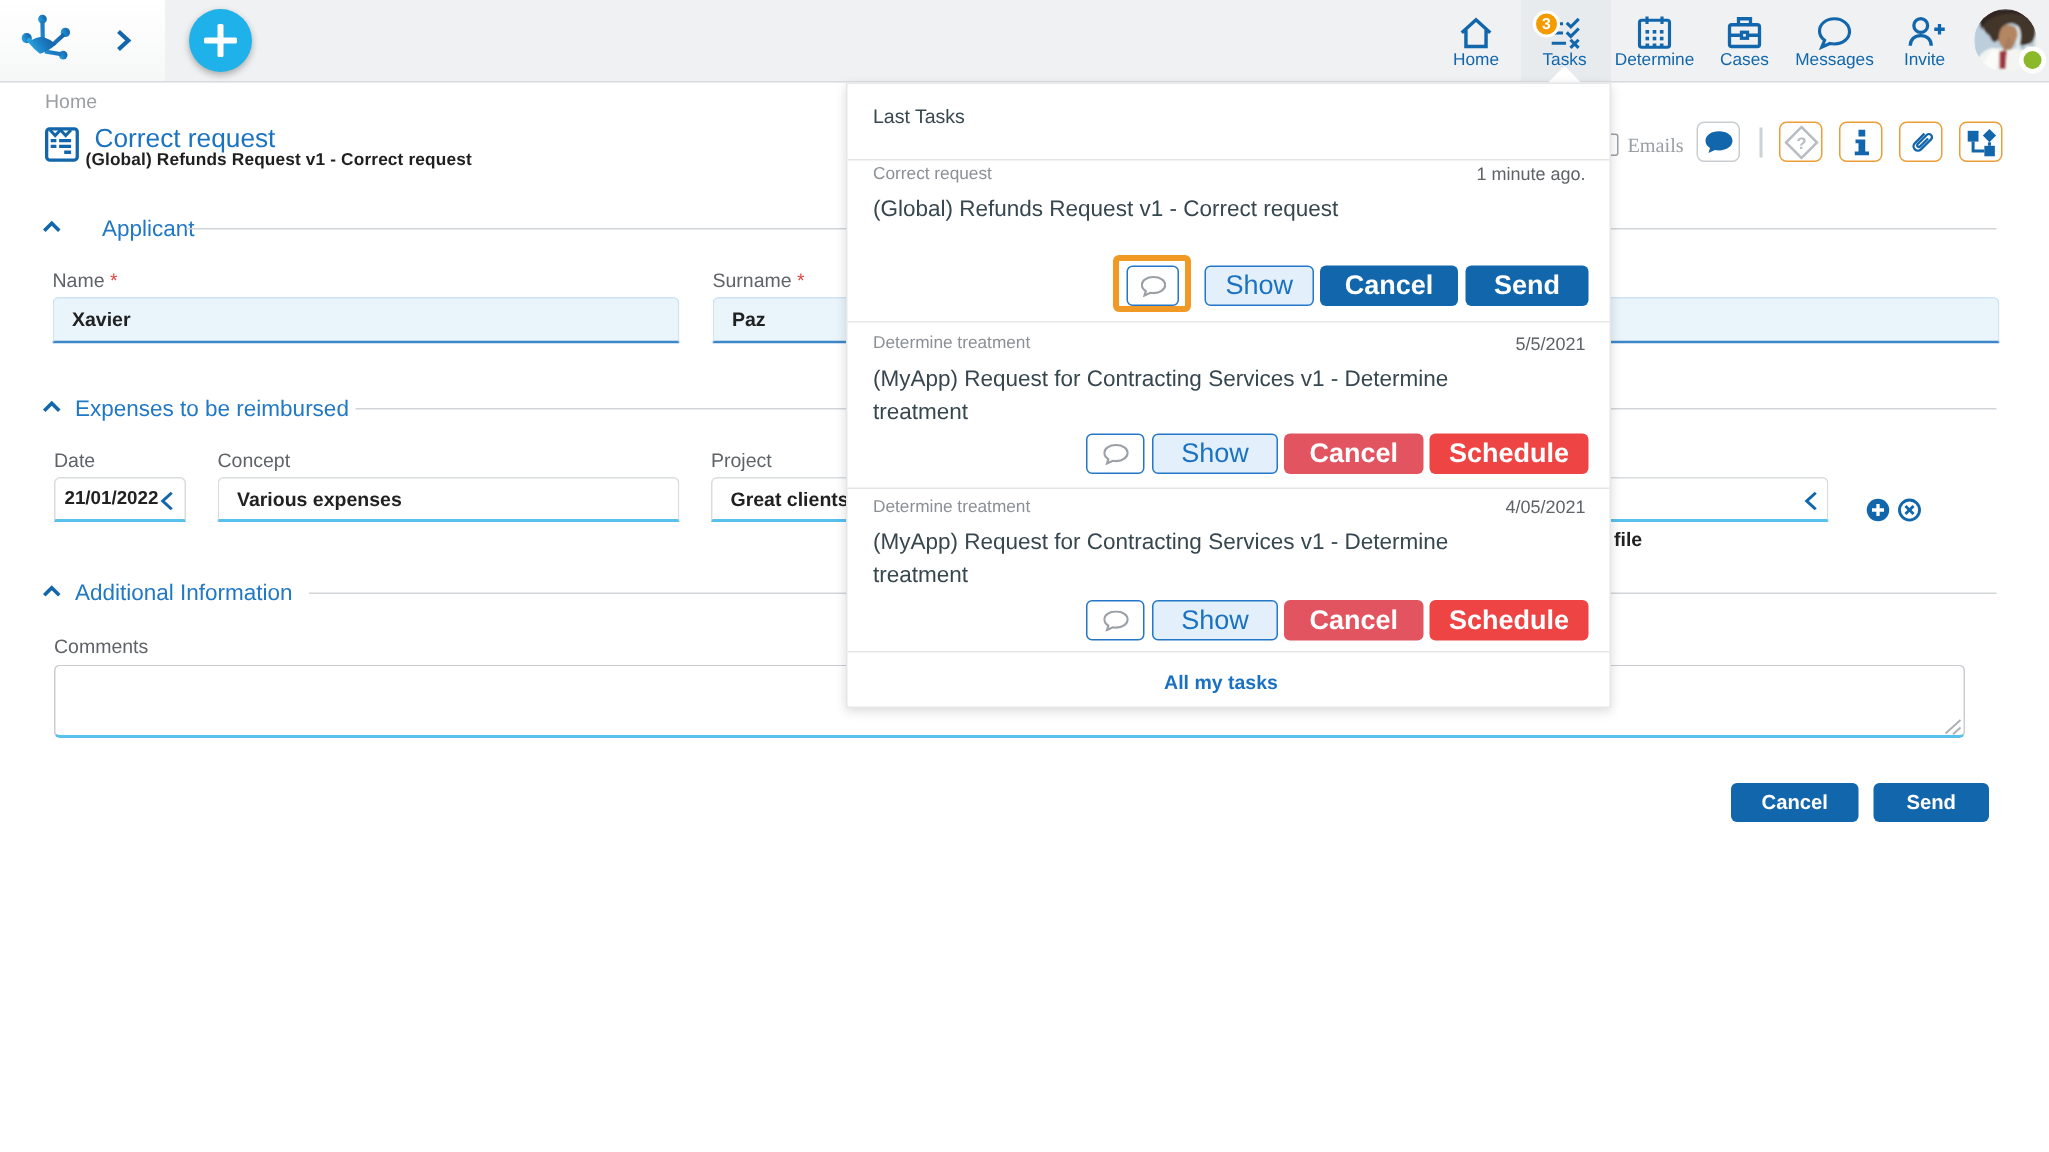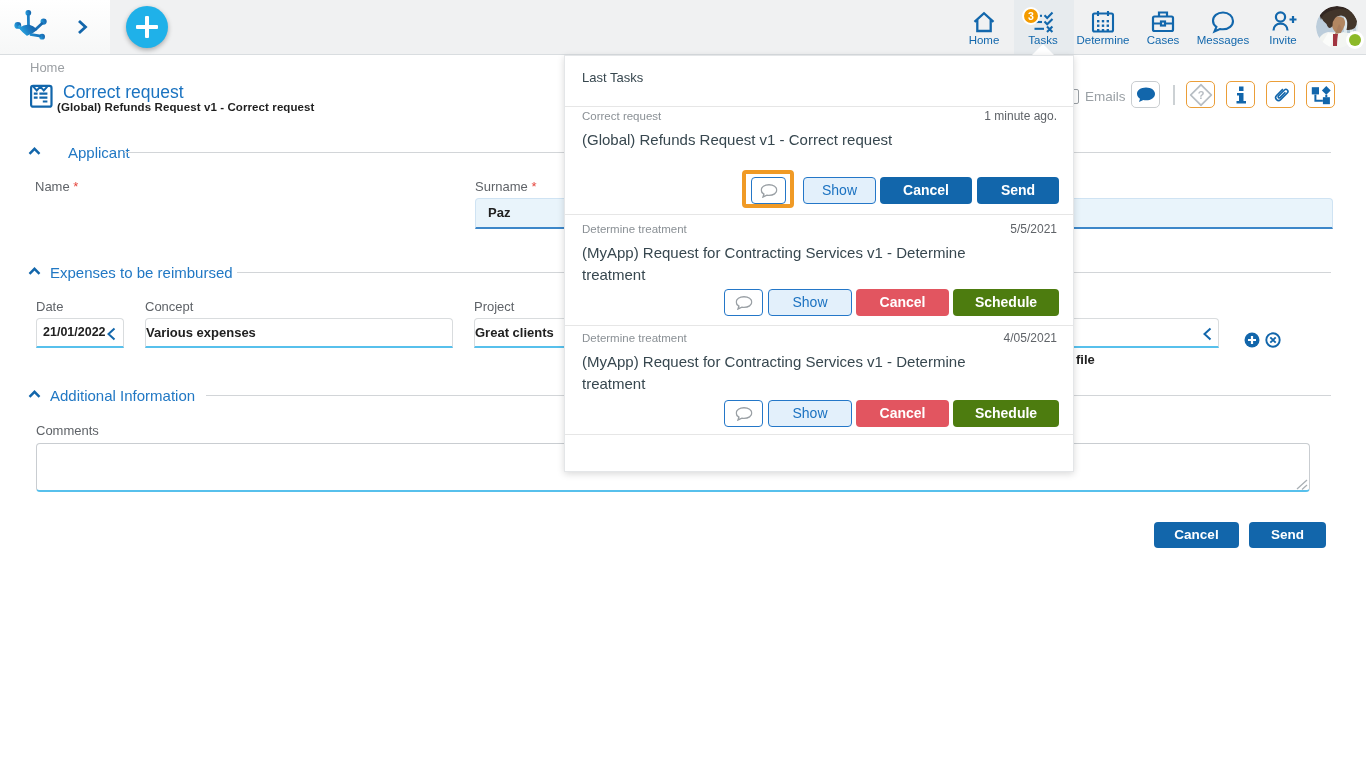--- a/index.html
+++ b/index.html
@@ -23,50 +23,50 @@
 #gdot { position:absolute; left:1346px; top:31px; width:18px; height:18px; background:#fff; border-radius:50%; }
 #gdot .g { position:absolute; left:3px; top:3px; width:12px; height:12px; background:#8cb929; border-radius:50%; }
 
 
 #crumb { position:absolute; left:30px; top:60px; font-size:13px; color:#9b9fa3; }
 #dicon { position:absolute; left:29px; top:84px; }
 #title { position:absolute; left:63px; top:82px; font-size:17.5px; color:#1b73c0; }
 #subtitle { position:absolute; left:57px; top:101px; font-size:11.5px; font-weight:bold; color:#1f1f1f; letter-spacing:0.1px; }
 
 
-#emails { position:absolute; left:1085px; top:89px; font-size:13.5px; color:#9aa0a5; }
+#emails { position:absolute; left:1085px; top:89px; font-size:13.5px; color:#9aa0a5;font-family:Liberation Serif, serif; }
 #emailsicon { position:absolute; left:1064px; top:89px; width:15px; height:15px; border:1.6px solid #9aa0a5; border-radius:2px;}
 .tbtn { position:absolute; top:81px; width:29px; height:27px; background:#fff; border-radius:5px; }
 #bub { left:1131px; border:1px solid #c9cdd0; }
 #sep { position:absolute; left:1173px; top:85px; width:2px; height:20px; background:#ccd1d4; }
 .orange { border:1.5px solid #eb9e38 !important; }
 .tbtn svg { position:absolute; left:50%; top:50%; transform:translate(-50%,-50%); }
 .sectitle { position:absolute; font-size:15px; color:#2178c4; }
 .secline { position:absolute; height:1px; background:#d2d5d8; }
 .flabel { position:absolute; font-size:13px; color:#5f6368; }
 .red { color:#e5453d; }
 .input1 { position:absolute; height:31px; background:#e9f4fb; border:1px solid #cfe3f3; border-bottom:2px solid #3d87c9; border-radius:4px 4px 0 0; font-size:13px; font-weight:bold; color:#212121; line-height:28px; padding-left:12px; }
-.input2 { position:absolute; height:30px; background:#fff; border:1px solid #d9dcde; border-bottom:2px solid #57c0ec; border-radius:4px 4px 0 0; font-size:13px; font-weight:bold; color:#212121; line-height:27px; padding-left:0; }
+.input2 { position:absolute; height:30px; background:#fff; border:1px solid #d9dcde; border-bottom:2px solid #57c0ec; border-radius:4px 4px 0 0; font-size:13px; font-weight:bold; color:#212121; line-height:27px; padding-left:12px; }
 .chevl { position:absolute; }
 
 #txtarea { position:absolute; left:36px; top:443px; width:1274px; height:49px; background:#fff; border:1px solid #c9cdd1; border-bottom:2px solid #57c0ec; border-radius:4px; }
 .btn { position:absolute; height:26px; background:#1266ab; border-radius:4px; color:#fff; font-size:13.5px; font-weight:bold; text-align:center; line-height:26px; }
 
 
 #popup { position:absolute; left:564px; top:55px; width:510px; height:417px; background:#fff; border:1px solid #e4e6e8; box-shadow:0 2px 7px rgba(0,0,0,0.15); z-index:5; }
 #popup .hd { position:absolute; left:17px; top:14px; font-size:13px; color:#37474f; }
 .pdiv { position:absolute; left:0; width:508px; height:1px; background:#e6e6e6; }
 .clabel { position:absolute; left:17px; font-size:11.5px; color:#8a9095; }
 .cdate { position:absolute; right:16px; font-size:12px; color:#5f6368; }
 .ctitle { position:absolute; left:17px; font-size:15px; color:#37474f; line-height:22px; }
-.pbtn { position:absolute; height:27px; border-radius:4px; text-align:center; font-size:14px; line-height:27px; }
+.pbtn { position:absolute; height:27px; border-radius:4px; text-align:center; font-size:18px; line-height:27px; }
 .show { background:#e3f0fb; border:1px solid #2477c8; color:#1b72c1; line-height:25px; }
 .blue { background:#1266ab; color:#fff; font-weight:bold; }
 .redb { background:#e25560; color:#fff; font-weight:bold; }
-.green { background:#4d7c0f; color:#fff; font-weight:bold; }
+.green { background:#ef4444; color:#fff; font-weight:bold; }
 .chatb { position:absolute; width:35px; height:27px; background:#fff; border:1px solid #2477c8; border-radius:4px; }
 .chatb svg { position:absolute; left:50%; top:50%; transform:translate(-50%,-50%); }
 #orangebox { position:absolute; left:177px; top:114px; width:52px; height:38px; border:4px solid #f09a25; border-radius:4px; }
 #allmy { position:absolute; left:0; top:391px; width:498px; text-align:center; font-size:13px; font-weight:bold; color:#1a70c2; }
 </style>
 </head>
 <body>
 <div id="page">
 
 <div id="topbar"></div>
@@ -250,20 +250,21 @@
 </div>
 
 <svg class="abs" style="left:27px;top:146px;" width="15" height="10" viewBox="0 0 15 10">
       <path d="M2.5 7.8 L7.5 2.8 L12.5 7.8" fill="none" stroke="#1266ab" stroke-width="2.4"></path>
     </svg>
 <div class="sectitle" style="left:68px;top:144px;text-align:center;">Applicant</div>
 <div class="secline" style="left:124px;top:152px;width:1207px;"></div>
 
 <div class="flabel" style="left:35px;top:179px;">Name <span class="red">*</span></div>
 <div class="flabel" style="left:475px;top:179px;">Surname <span class="red">*</span></div>
+<div class="input1" style="left:35px;top:198px;width:418px;">Xavier</div>
 <div class="input1" style="left:475px;top:198px;width:418px;">Paz</div>
 <div class="input1" style="left:915px;top:198px;width:418px;"></div>
 
 <svg class="abs" style="left:27px;top:266px;" width="15" height="10" viewBox="0 0 15 10">
       <path d="M2.5 7.8 L7.5 2.8 L12.5 7.8" fill="none" stroke="#1266ab" stroke-width="2.4"></path>
     </svg>
 <div class="sectitle" style="left:50px;top:264px;text-align:center;">Expenses to be reimbursed</div>
 <div class="secline" style="left:237px;top:272px;width:1094px;"></div>
 
 <div class="flabel" style="left:36px;top:299px;">Date</div>
@@ -342,15 +343,16 @@
   <div class="chatb" style="left:159px;top:344px;width:39px;">
     <svg width="17" height="14" viewBox="0 0 17 14">
       <path d="M8.5 0.7 C4 0.7 0.7 3 0.7 5.9 c0 1.7 1.1 3.2 2.7 4.2 L2.5 13 l3.9-1.8 c0.7 .1 1.4 .2 2.1 .2 4.5 0 7.8-2.4 7.8-5.5 C16.3 3 13 0.7 8.5 0.7 Z" fill="none" stroke="#9aa0a5" stroke-width="1.4"></path>
     </svg>
   </div>
   <div class="pbtn show" style="left:203px;top:344px;width:84px;">Show</div>
   <div class="pbtn redb" style="left:291px;top:344px;width:93px;">Cancel</div>
   <div class="pbtn green" style="left:388px;top:344px;width:106px;">Schedule</div>
   <div class="pdiv" style="top:378px;"></div>
 
+  <div id="allmy">All my tasks</div>
 </div>
 
 </div>
 
 </body></html>

